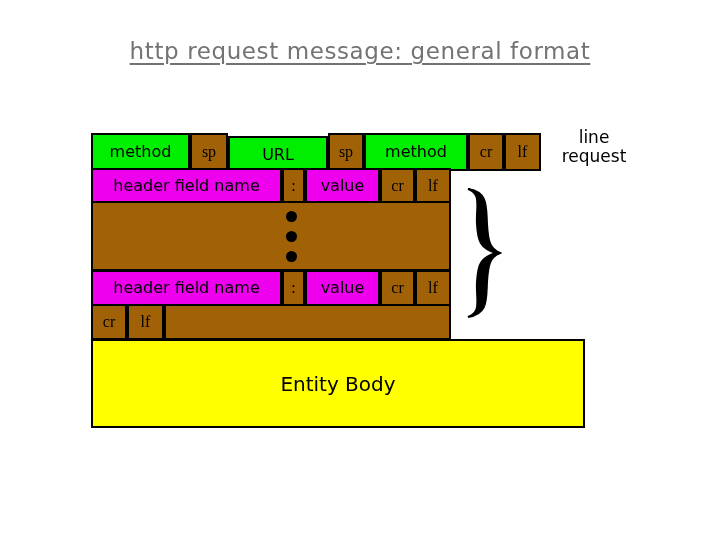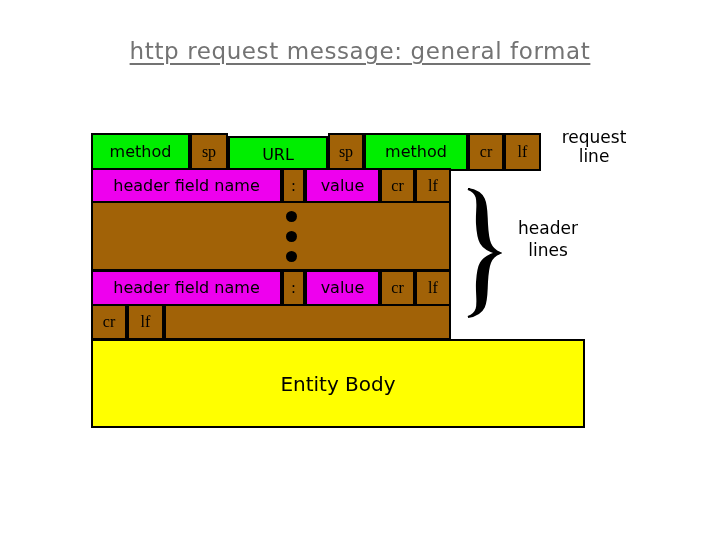--- a/index.html
+++ b/index.html
@@ -180,34 +180,30 @@
   <div class="cell plain" id="c-cr3">cr</div>
   <div class="cell plain" id="c-lf3">lf</div>
 
   <div class="cell plain" id="c-cr4">cr</div>
   <div class="cell plain" id="c-lf4">lf</div>
   <div class="cell plain" id="c-blankfill"></div>
 
   <div class="cell yellow" id="c-entity">Entity Body</div>
 
   <div id="lbl-request-line">
+    <div>line</div>
     <div>request</div>
-    <div>line</div>
   </div>
 
   <svg id="brace" viewBox="0 0 40 134">
     <path d="M6 3
              C 20 8, 14 20, 15 38
              C 16 55, 18 62, 34 67
              C 18 72, 16 79, 15 96
              C 14 114, 20 126, 6 131
              C 26 128, 24 114, 25 96
              C 26 78, 28 71, 38 67
              C 28 63, 26 56, 25 38
              C 24 20, 26 6, 6 3 Z" fill="#000000" stroke="#000000" stroke-width="2"></path>
   </svg>
 
-  <div id="lbl-header-lines">
-    <div>header</div>
-    <div>lines</div>
-  </div>
 
 </div>
 
 </body></html>

